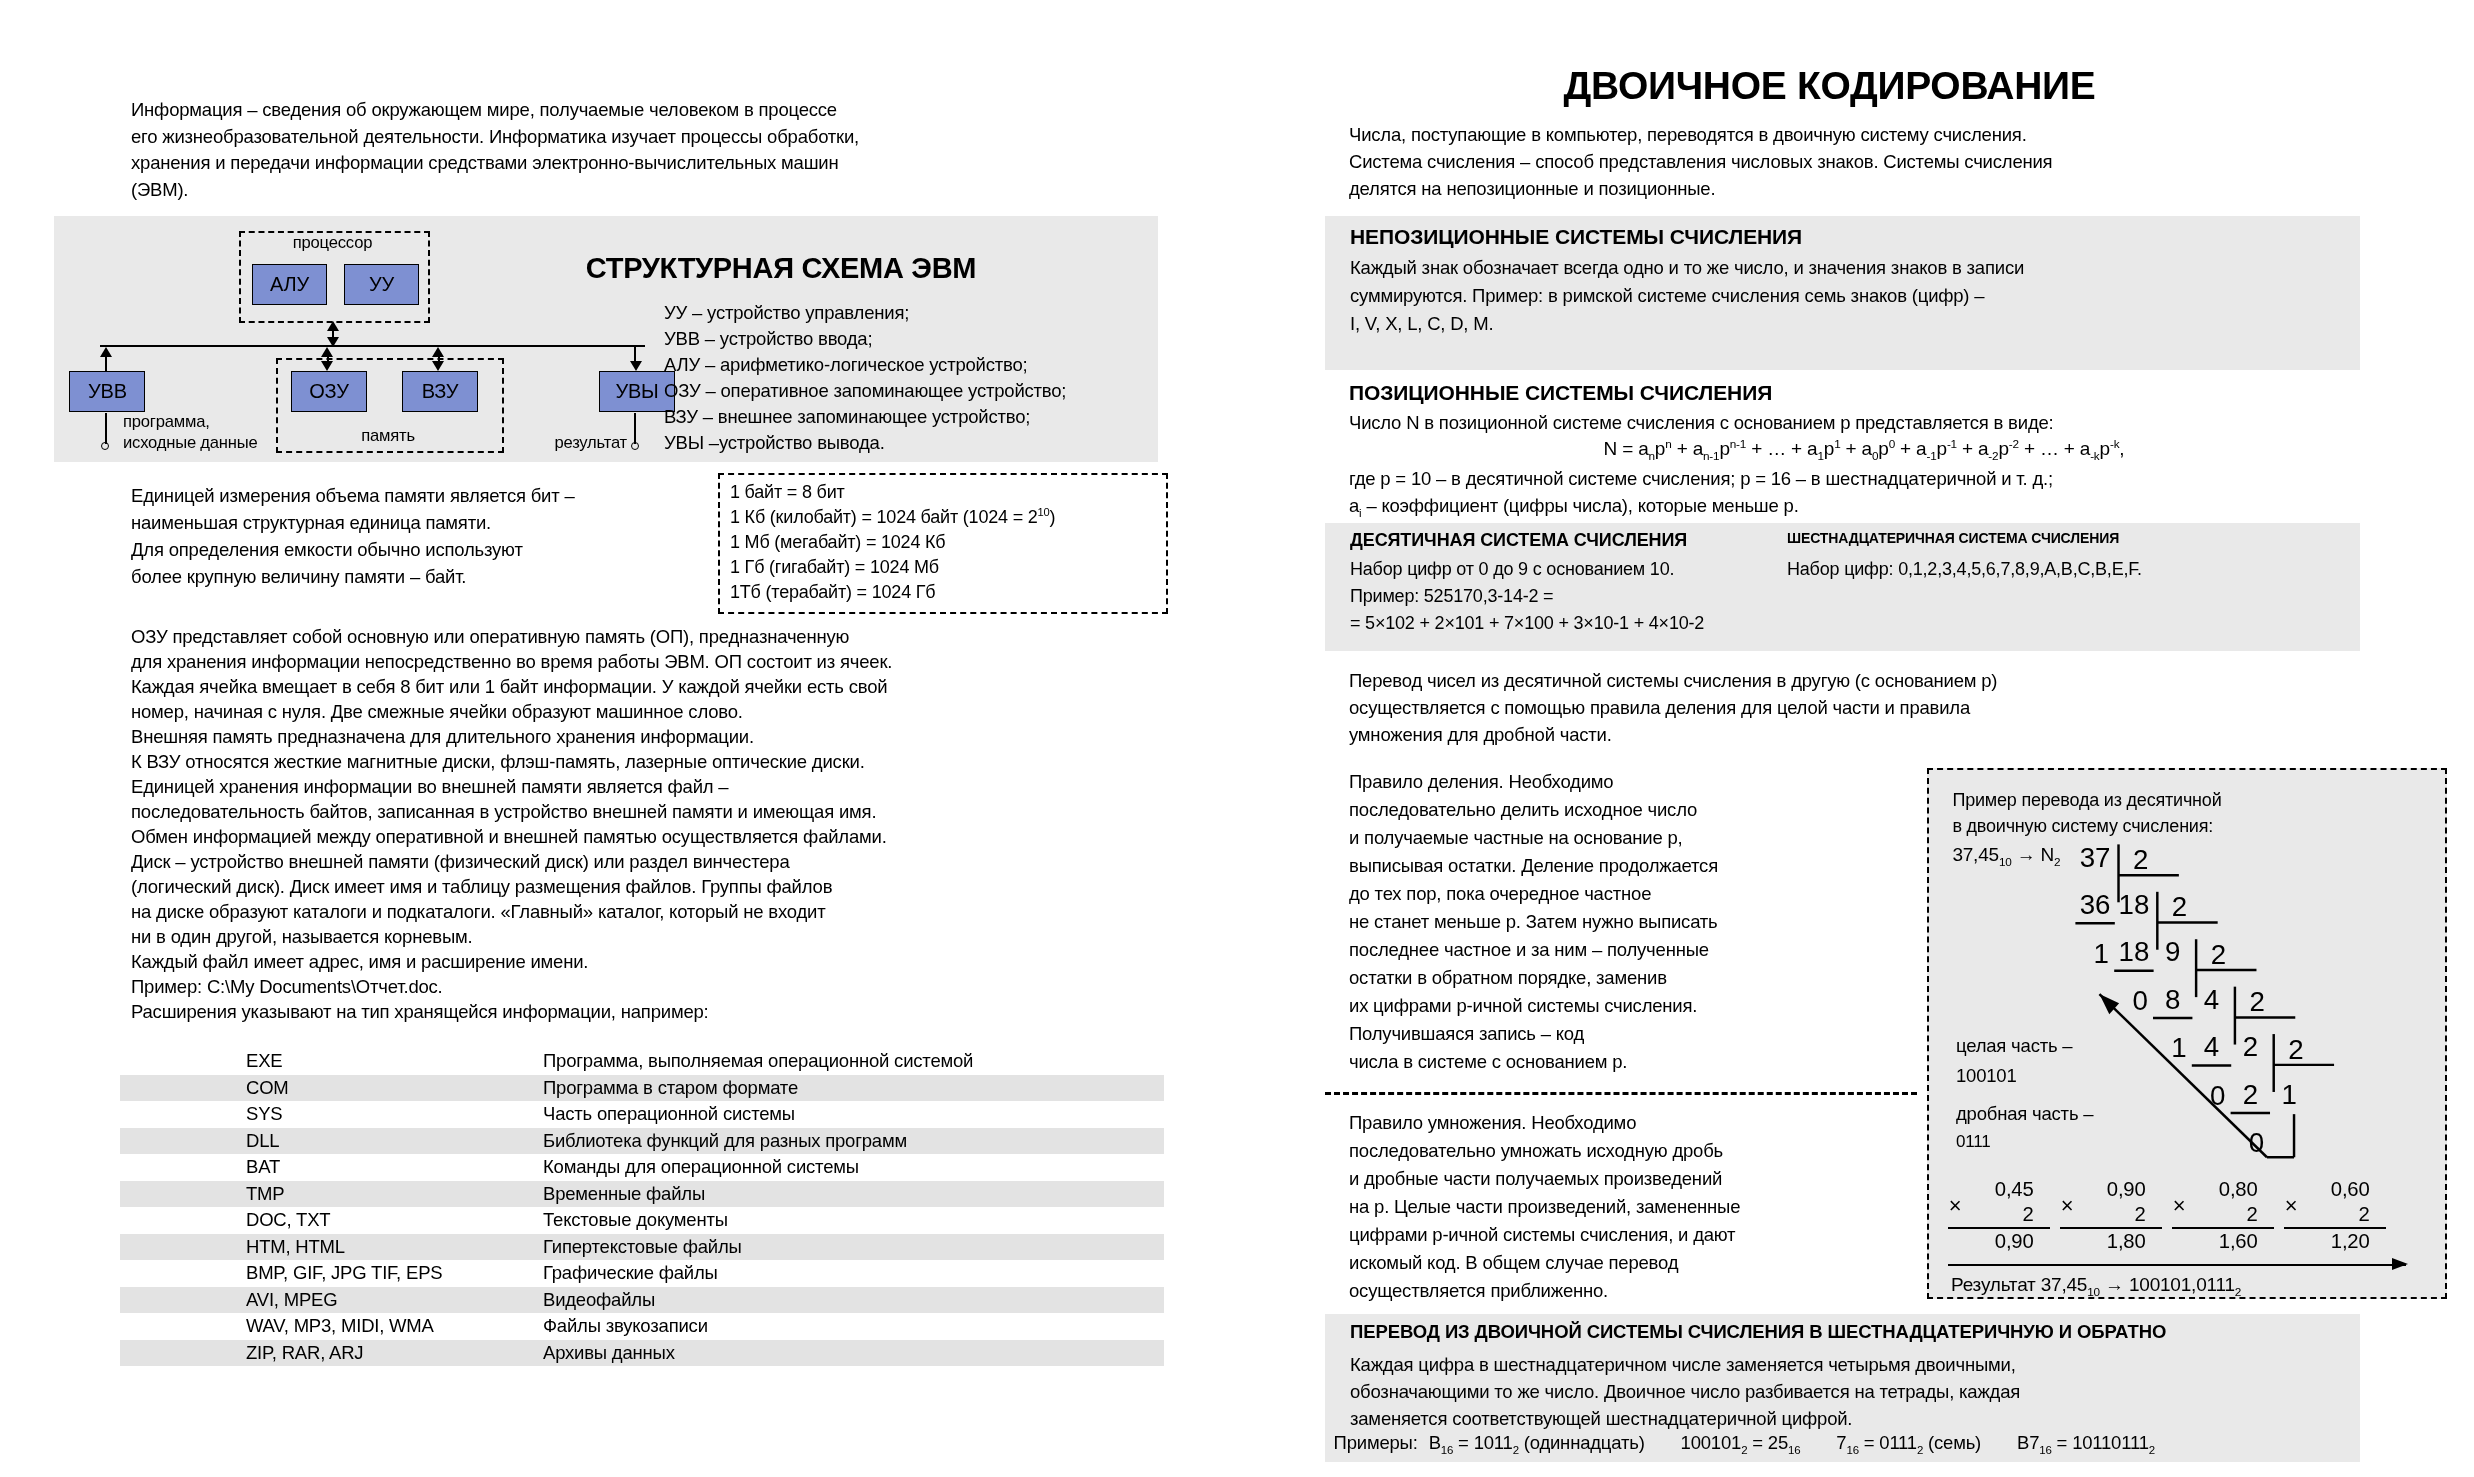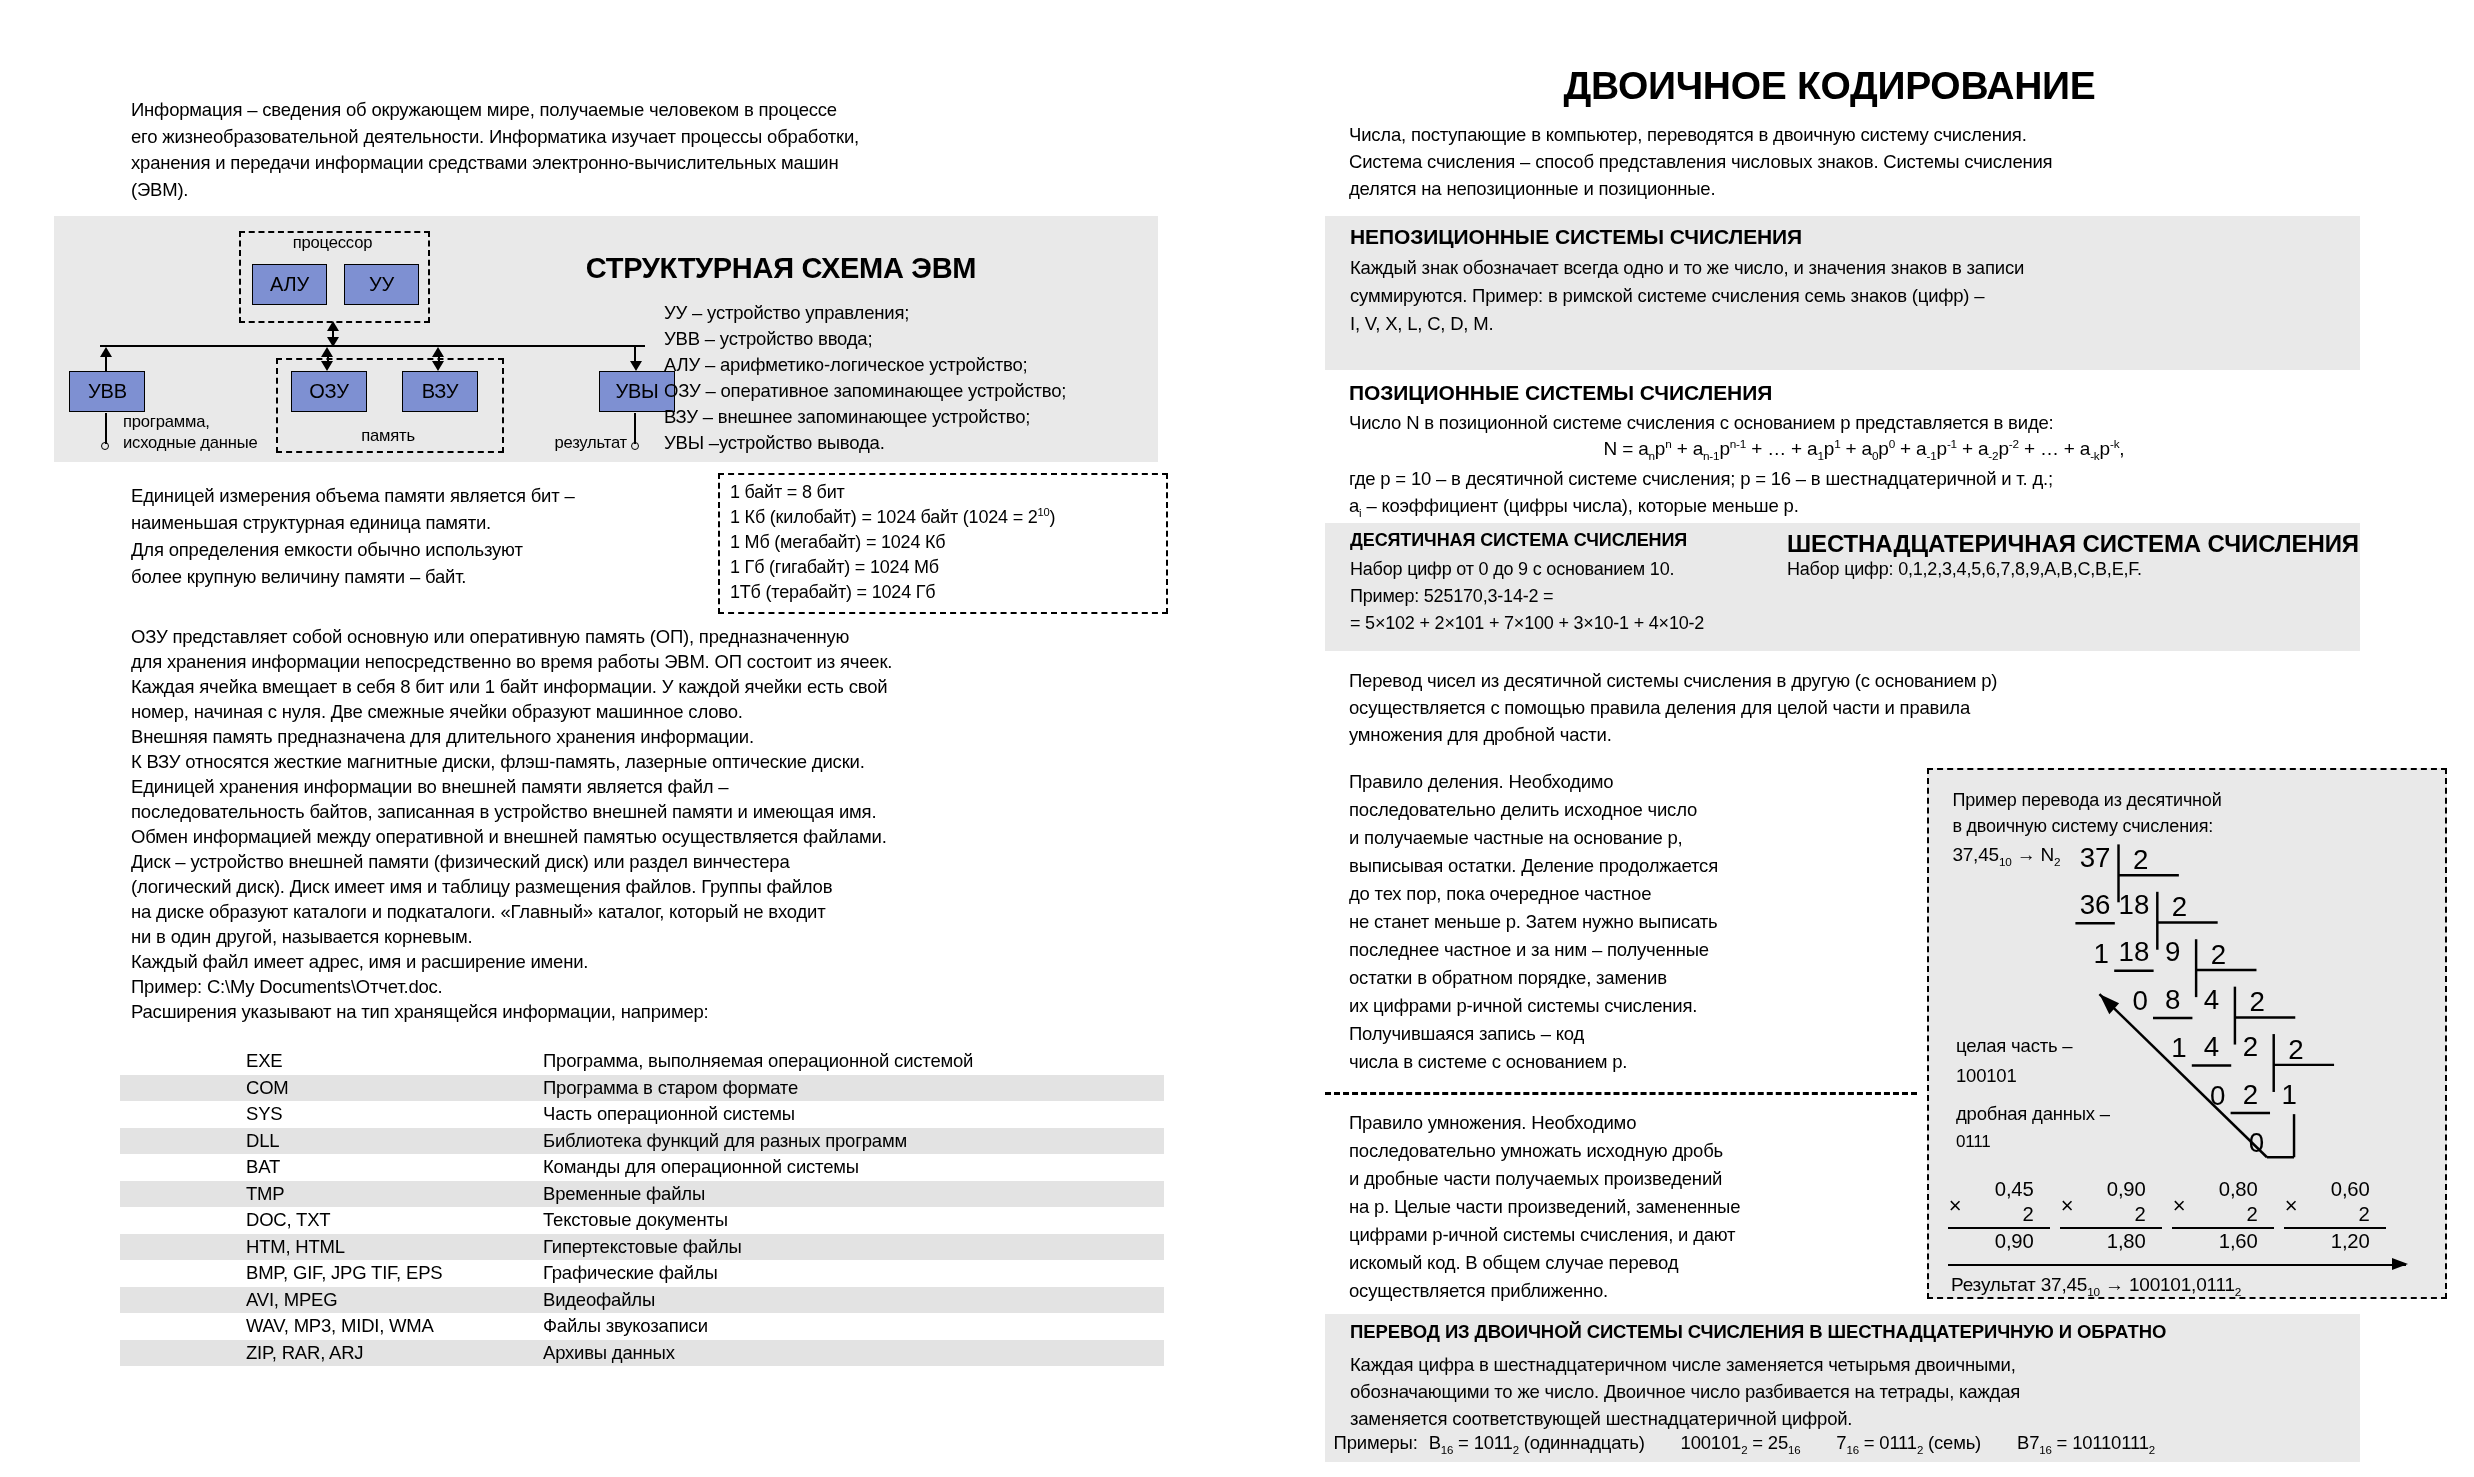--- a/index.html
+++ b/index.html
@@ -174,21 +174,21 @@
 
     <div class="abs hdr" style="left:112px;top:381px;">ПОЗИЦИОННЫЕ СИСТЕМЫ СЧИСЛЕНИЯ</div>
     <div class="abs body30 nowrap" style="left:112px;top:410px;">Число N в позиционной системе счисления с основанием p представляется в виде:</div>
     <div class="abs nowrap" style="left:180px;top:438px;width:894px;text-align:center;font-size:19px;">N = a<sub>n</sub>p<sup>n</sup> + a<sub>n-1</sub>p<sup>n-1</sup> + … + a<sub>1</sub>p<sup>1</sup> + a<sub>0</sub>p<sup>0</sup> + a<sub>-1</sub>p<sup>-1</sup> + a<sub>-2</sub>p<sup>-2</sup> + … + a<sub>-k</sub>p<sup>-k</sup>,</div>
     <div class="abs body30 nowrap" style="left:112px;top:466px;">где p = 10 – в десятичной системе счисления; p = 16 – в шестнадцатеричной и т. д.;</div>
     <div class="abs body30 nowrap" style="left:112px;top:493px;">a<sub>i</sub> – коэффициент (цифры числа), которые меньше p.</div>
 
     <div class="panel" style="left:88px;top:523px;width:1035px;height:128px;">
       <div class="abs hdr" style="left:25px;top:7.4px;font-size:18px;">ДЕСЯТИЧНАЯ СИСТЕМА СЧИСЛЕНИЯ</div>
       <div class="abs body29" style="left:25px;top:33px;width:431px;line-height:27px;">Набор цифр от 0 до 9 с основанием 10.<br>Пример: 525170,3-14-2 =<br>= 5×102 + 2×101 + 7×100 + 3×10-1 + 4×10-2</div>
-      <div class="abs hdr" style="left:462px;top:7.4px;font-size:24px;">ШЕСТНАДЦАТЕРИЧНАЯ СИСТЕМА СЧИСЛЕНИЯ</div>
+      <div class="abs hdr" style="left:462px;top:7.4px;font-size:14px;">ШЕСТНАДЦАТЕРИЧНАЯ СИСТЕМА СЧИСЛЕНИЯ</div>
       <div class="abs body29" style="left:462px;top:33px;width:567px;line-height:27px;">Набор цифр: 0,1,2,3,4,5,6,7,8,9,A,B,C,B,E,F.</div>
     </div>
 
     <div class="abs body30" style="left:112px;top:667px;width:1035px;line-height:27px;">Перевод чисел из десятичной системы счисления в другую (с основанием p)<br>осуществляется с помощью правила деления для целой части и правила<br>умножения для дробной части.</div>
 
     <div class="abs" style="left:112px;top:768px;width:555px;font-size:18.5px;line-height:28px;">Правило деления. Необходимо<br>последовательно делить исходное число<br>и получаемые частные на основание p,<br>выписывая остатки. Деление продолжается<br>до тех пор, пока очередное частное<br>не станет меньше p. Затем нужно выписать<br>последнее частное и за ним – полученные<br>остатки в обратном порядке, заменив<br>их цифрами p-ичной системы счисления.<br>Получившаяся запись – код<br>числа в системе с основанием p.</div>
 
     <div class="dash-sep" style="left:88px;top:1092px;width:592px;"></div>
 
     <div class="abs" style="left:112px;top:1109px;width:579px;font-size:18.5px;line-height:28px;">Правило умножения. Необходимо<br>последовательно умножать исходную дробь<br>и дробные части получаемых произведений<br>на p. Целые части произведений, замененные<br>цифрами p-ичной системы счисления, и дают<br>искомый код. В общем случае перевод<br>осуществляется приближенно.</div>
@@ -235,21 +235,21 @@
           <text x="317" y="512" text-anchor="middle" font-size="45" fill="#000">0</text>
           <text x="370" y="433" text-anchor="middle" font-size="45" fill="#000">1</text>
           <line x1="378" y1="450" x2="378" y2="520" stroke="#000" stroke-width="4"></line>
           <line x1="334" y1="520" x2="378" y2="520" stroke="#000" stroke-width="4"></line>
           <line x1="334" y1="520" x2="62" y2="255" stroke="#000" stroke-width="4"></line>
           <polygon points="62,255 94,270 78,288" fill="#000"></polygon>
         </svg>
 
       <div class="abs nowrap" style="left:27px;top:265px;font-size:18.5px;">целая часть –</div>
       <div class="abs nowrap" style="left:27px;top:295px;font-size:18.5px;">100101</div>
-      <div class="abs nowrap" style="left:27px;top:333px;font-size:18.5px;">дробная данных –</div>
+      <div class="abs nowrap" style="left:27px;top:333px;font-size:18.5px;">дробная часть –</div>
       <div class="abs nowrap" style="left:27px;top:362px;font-size:17px;">0111</div>
 
       <div class="abs" style="left:18.5px;top:407px;display:flex;gap:10px;">
         <div class="mult">
           <span class="mult-x">×</span>
           <div class="m-top">0,45</div>
           <div class="m-mid">2</div>
           <div class="m-res">0,90</div>
         </div>
         <div class="mult">

